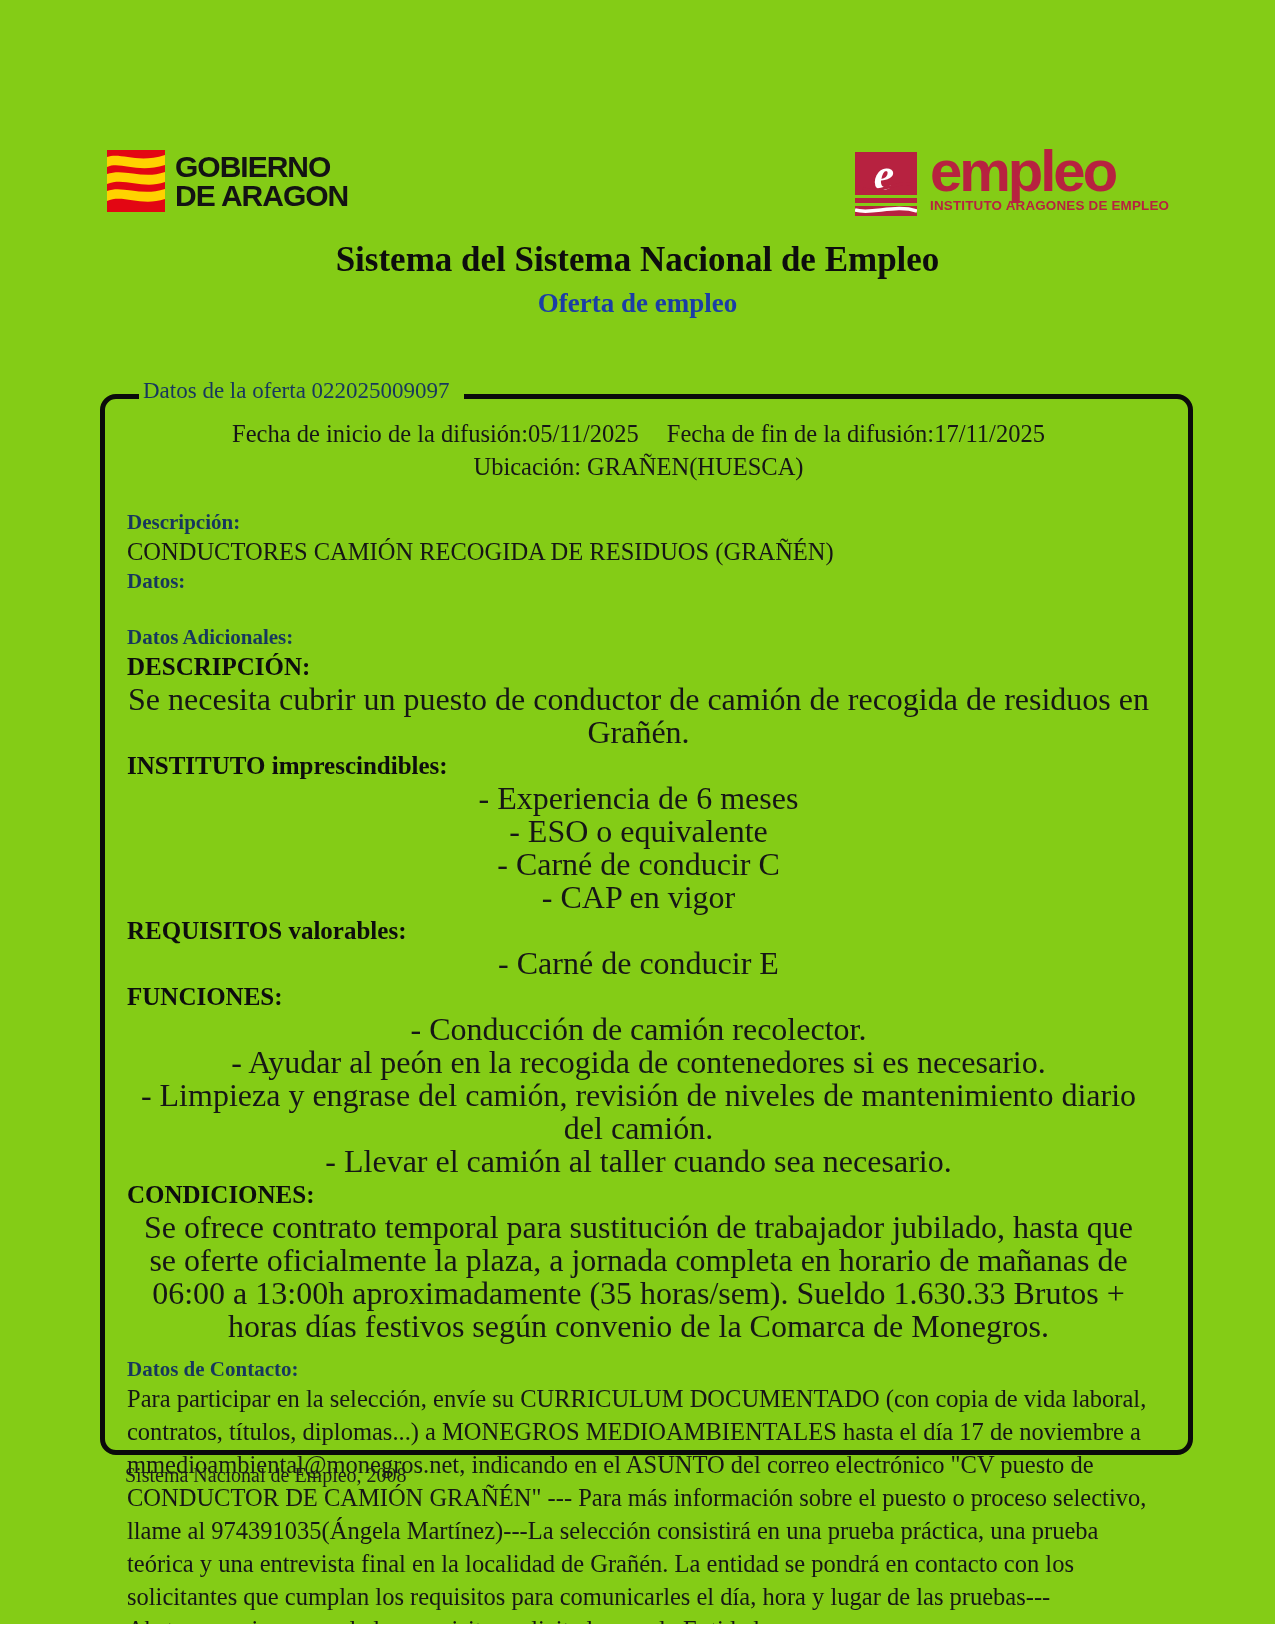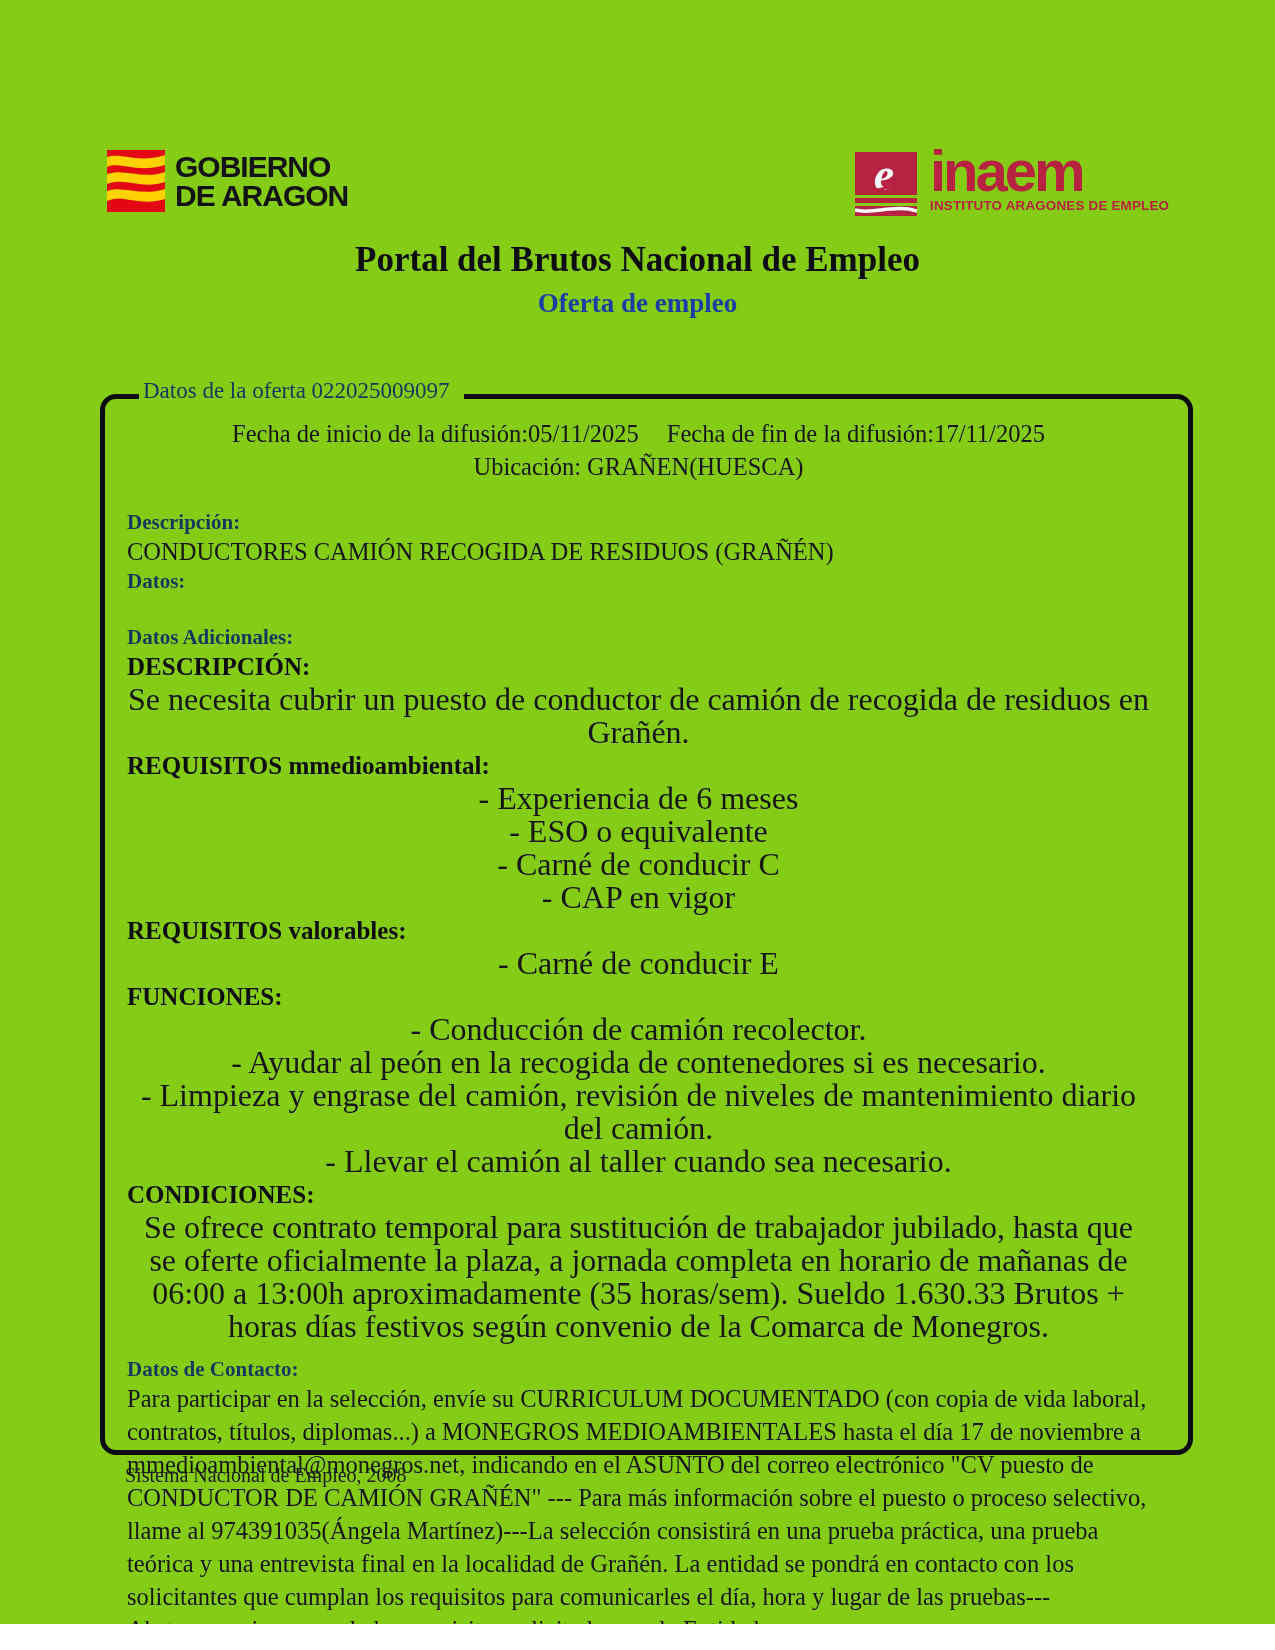--- a/index.html
+++ b/index.html
@@ -89,26 +89,26 @@
   <div class="inaem-logo">
     <svg class="inaem-e" viewBox="0 0 62 64" xmlns="http://www.w3.org/2000/svg">
       <rect x="0" y="0" width="62" height="43" fill="#B72240"></rect>
       <text x="29" y="38" text-anchor="middle" font-family="Liberation Serif, serif" font-style="italic" font-weight="bold" font-size="46" fill="#ffffff">e</text>
       <path d="M8,36 C24,44 44,26 62,34" stroke="#B72240" stroke-width="3" fill="none"></path>
       <rect x="0" y="46" width="62" height="5" fill="#B72240"></rect>
       <rect x="0" y="54" width="62" height="10" fill="#B72240"></rect>
       <path d="M0,58 C16,63 40,52 62,59" stroke="#ffffff" stroke-width="3.5" fill="none"></path>
     </svg>
     <div>
-      <div class="inaem-name">inaem</div>
+      <div class="inaem-name">empleo</div>
       <div class="inaem-sub">INSTITUTO ARAGONES DE EMPLEO</div>
     </div>
   </div>
 
-  <h1 class="doc-title">Portal del Brutos Nacional de Empleo</h1>
+  <h1 class="doc-title">Sistema del Sistema Nacional de Empleo</h1>
   <h2 class="doc-subtitle">Oferta de empleo</h2>
 
   <fieldset class="offer-box">
     <legend>Datos de la oferta 022025009097</legend>
 
     <div class="dates">
       <span><span>Fecha de inicio de la difusión:</span><span>05/11/2025</span></span><span class="date-gap"><span>Fecha de fin de la difusión:</span><span>17/11/2025</span></span>
     </div>
     <div class="dates">
       <span>Ubicación:</span>
@@ -117,21 +117,21 @@
 
     <div class="section-label label-descripcion">Descripción:</div>
     <div class="value-line">CONDUCTORES CAMIÓN RECOGIDA DE RESIDUOS (GRAÑÉN)</div>
 
     <div class="section-label label-datos">Datos:</div>
 
     <div class="section-label label-adicionales">Datos Adicionales:</div>
     <div>
         <div class="detail-heading">DESCRIPCIÓN:</div>
         <div class="detail-line">Se necesita cubrir un puesto de conductor de camión de recogida de residuos en Grañén.</div>
-        <div class="detail-heading">REQUISITOS mmedioambiental:</div>
+        <div class="detail-heading">INSTITUTO imprescindibles:</div>
         <div class="detail-line">- Experiencia de 6 meses</div>
         <div class="detail-line">- ESO o equivalente</div>
         <div class="detail-line">- Carné de conducir C</div>
         <div class="detail-line">- CAP en vigor</div>
         <div class="detail-heading">REQUISITOS valorables:</div>
         <div class="detail-line">- Carné de conducir E</div>
         <div class="detail-heading">FUNCIONES:</div>
         <div class="detail-line">- Conducción de camión recolector.</div>
         <div class="detail-line">- Ayudar al peón en la recogida de contenedores si es necesario.</div>
         <div class="detail-line">- Limpieza y engrase del camión, revisión de niveles de mantenimiento diario del camión.</div>

